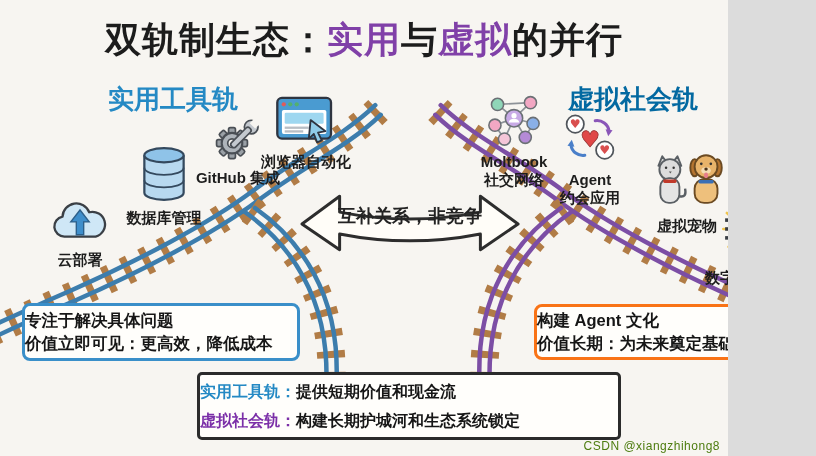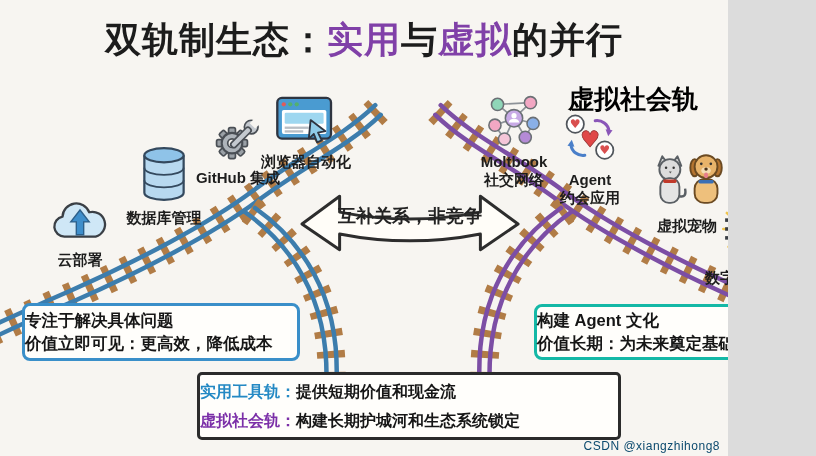--- a/index.html
+++ b/index.html
@@ -10,21 +10,21 @@
     color:#1c1c1c;
   }
   .abs{position:absolute;}
   .page-title{
     left:0;right:0;top:16px;text-align:center;
     font-size:36px;font-weight:bold;letter-spacing:1px;z-index:2;
   }
   .hl{color:#8040a8;}
   .track-heading{font-size:26px;font-weight:bold;z-index:2;white-space:nowrap;}
   .heading-practical{left:108px;top:82px;color:#2489c4;}
-  .heading-virtual{left:568px;top:82px;color:#000000;}
+  .heading-virtual{left:568px;top:82px;color:#0369a1;}
   .tracks-svg{left:0;top:0;width:816px;height:456px;z-index:1;}
   .grp{
     position:absolute;display:flex;flex-direction:column;align-items:center;
     z-index:2;
   }
   .grp .lbl{
     margin-top:3px;font-size:15px;font-weight:bold;color:#1d1d1d;
     text-align:center;line-height:1.2;white-space:nowrap;
   }
   .arrow-wrap{left:296px;top:190px;width:228px;height:70px;z-index:3;}
@@ -33,30 +33,30 @@
     position:absolute;left:0;top:14px;width:100%;text-align:center;
     font-size:18px;font-weight:bold;color:#232323;
   }
   .info-box{
     position:absolute;background:#fffefb;border-radius:8px;z-index:4;
     display:flex;flex-direction:column;justify-content:center;
     text-align:left;font-weight:bold;color:#161616;
     font-size:16.5px;line-height:23px;
   }
   .box-practical{left:22px;top:303px;width:272px;height:52px;border:3px solid #3a8fc9;}
-  .box-virtual{left:534px;top:304px;width:268px;height:50px;border:3px solid #14b8a6;}
+  .box-virtual{left:534px;top:304px;width:268px;height:50px;border:3px solid #f97316;}
   .box-summary{
     left:197px;top:372px;width:418px;height:62px;
     border:3.5px solid #2b2b2b;border-radius:5px;
     font-size:16px;line-height:29px;
   }
   .lbl-blue{color:#2489c4;}
   .lbl-purple{color:#7b2fa8;}
   .watermark{
-    right:8px;bottom:3px;font-size:12px;color:#0c4a6e;z-index:5;
+    right:8px;bottom:3px;font-size:12px;color:#4d7c0f;z-index:5;
     letter-spacing:0.5px;
   }
 </style>
 </head>
 <body>
 
 <div class="canvas">
 
   <svg class="abs tracks-svg" viewBox="0 0 816 456">
     <g>
@@ -78,20 +78,21 @@
       <path d="M 566 210 C 532 234 510 264 497 298 C 485 330 482 364 486 410" fill="none" stroke="#b17c46" stroke-width="28" stroke-dasharray="7 14"></path>
       <path d="M 566 210 C 532 234 510 264 497 298 C 485 330 482 364 486 410" fill="none" stroke="#7c4ea5" stroke-width="4.5" stroke-linecap="round" transform="translate(5.1,2)"></path>
       <path d="M 566 210 C 532 234 510 264 497 298 C 485 330 482 364 486 410" fill="none" stroke="#7c4ea5" stroke-width="4.5" stroke-linecap="round" transform="translate(-5.1,-2)"></path>
     </g>
   </svg>
 
   <div class="abs page-title">
     <span>双轨制生态：</span><span class="hl">实用</span><span>与</span><span class="hl">虚拟</span><span>的并行</span>
   </div>
 
+  <div class="abs track-heading heading-practical">实用工具轨</div>
   <div class="abs track-heading heading-virtual">虚拟社会轨</div>
 
   <div class="grp" style="left:40px;top:198px;width:80px;">
     <span>
       <svg width="60" height="46" viewBox="0 0 64 50">
         <path d="M15 42 a11 11 0 0 1 -2 -21.8 A15 15 0 0 1 42 15.5 A11.5 11.5 0 0 1 49 42 Z" fill="#cfe7f6" stroke="#3a3f45" stroke-width="2.5" stroke-linejoin="round"></path>
         <path d="M32 13 L22 26 L28 26 L28 40 L36 40 L36 26 L42 26 Z" fill="#3e8ecb" stroke="#2c5f8a" stroke-width="1.5"></path>
       </svg>
     </span>
     <span class="lbl">云部署</span>

